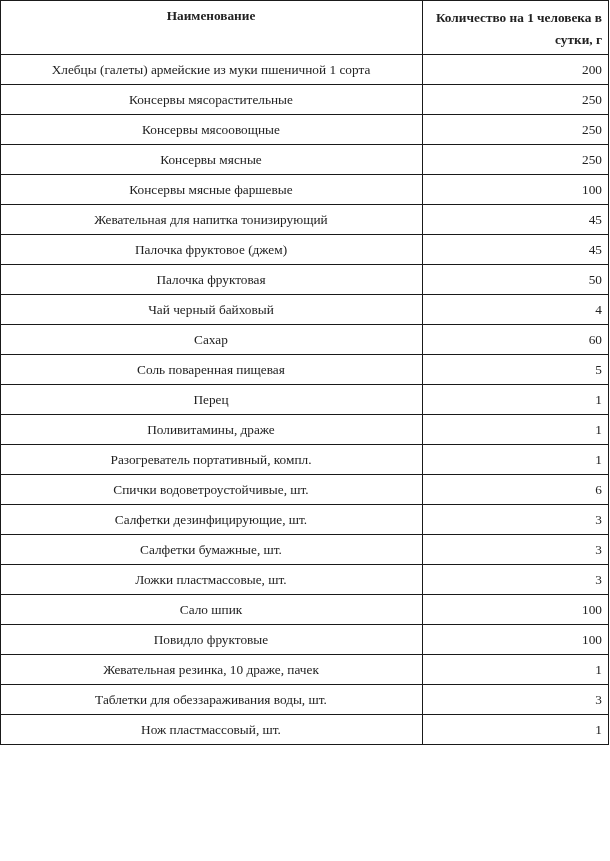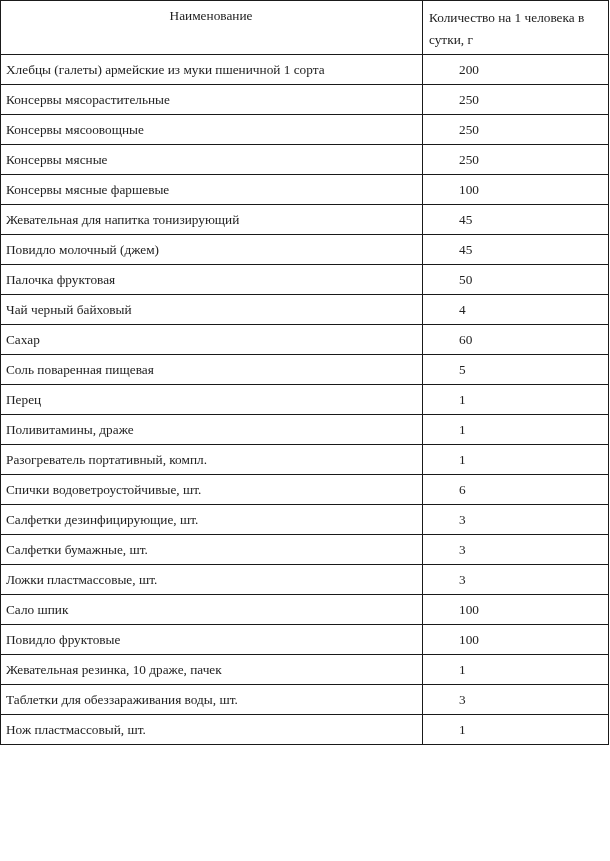--- a/index.html
+++ b/index.html
@@ -10,24 +10,24 @@
     table-layout: fixed;
     font-family: "Liberation Serif", serif;
     font-size: 13.3px;
     color: #222222;
   }
   td, th {
     border: 1px solid #1a1a1a;
     padding: 0 6px;
     font-weight: normal;
   }
-  th { height: 49px; line-height: 22px; text-align: center; vertical-align: middle; }
+  th { height: 49px; line-height: 22px; text-align: center; vertical-align: middle; font-weight: bold; }
   td { height: 29px; line-height: 29px; white-space: nowrap; padding-left: 36px; }
-  .c1 { width: 410px; text-align: left; padding-left: 5px; }
-  .c2 { text-align: left; }
+  .c1 { width: 410px; text-align: center; padding-left: 5px; }
+  .c2 { text-align: right; }
   th.c1 { text-align: center; vertical-align: top; padding-top: 4px; }
   th.c2 { padding-top: 2px; }
 </style>
 </head>
 <body>
 
 <table>
   <thead>
     <tr>
       <th class="c1">Наименование</th>
@@ -53,21 +53,21 @@
       </tr>
       <tr>
         <td class="c1">Консервы мясные фаршевые</td>
         <td class="c2">100</td>
       </tr>
       <tr>
         <td class="c1">Жевательная для напитка тонизирующий</td>
         <td class="c2">45</td>
       </tr>
       <tr>
-        <td class="c1">Повидло молочный (джем)</td>
+        <td class="c1">Палочка фруктовое (джем)</td>
         <td class="c2">45</td>
       </tr>
       <tr>
         <td class="c1">Палочка фруктовая</td>
         <td class="c2">50</td>
       </tr>
       <tr>
         <td class="c1">Чай черный байховый</td>
         <td class="c2">4</td>
       </tr>

